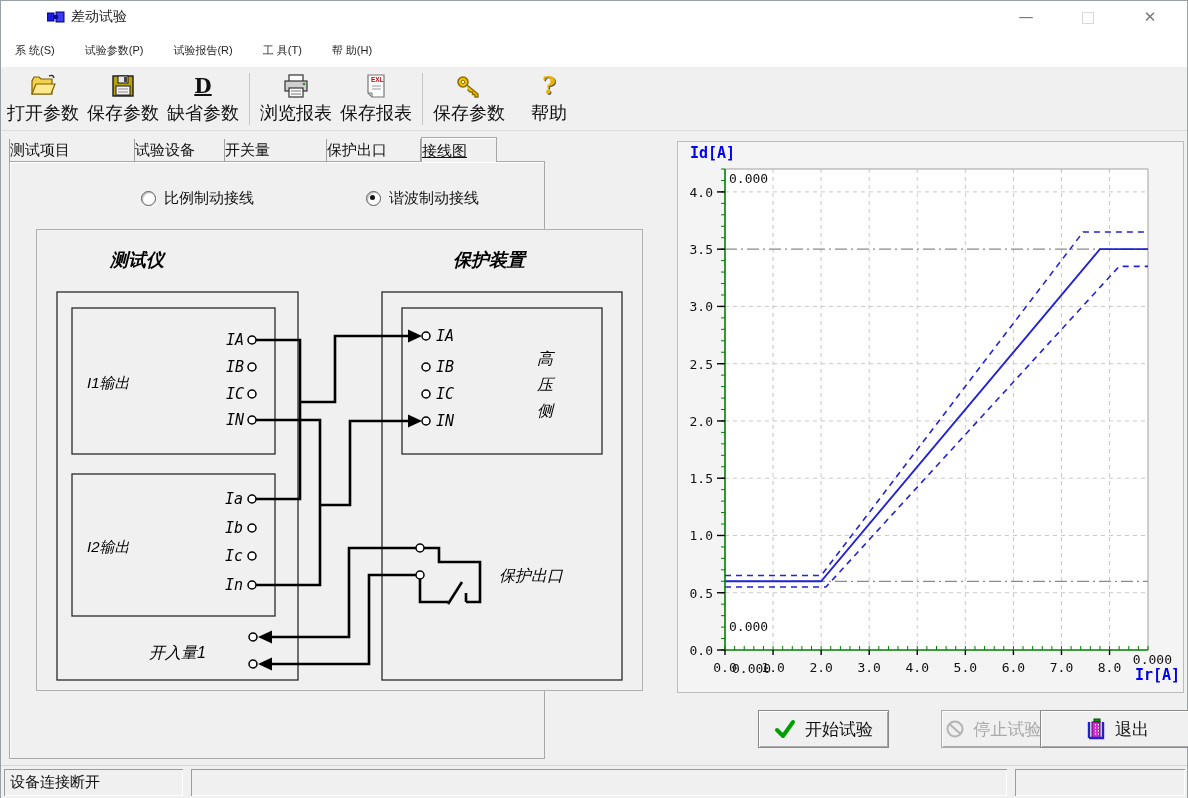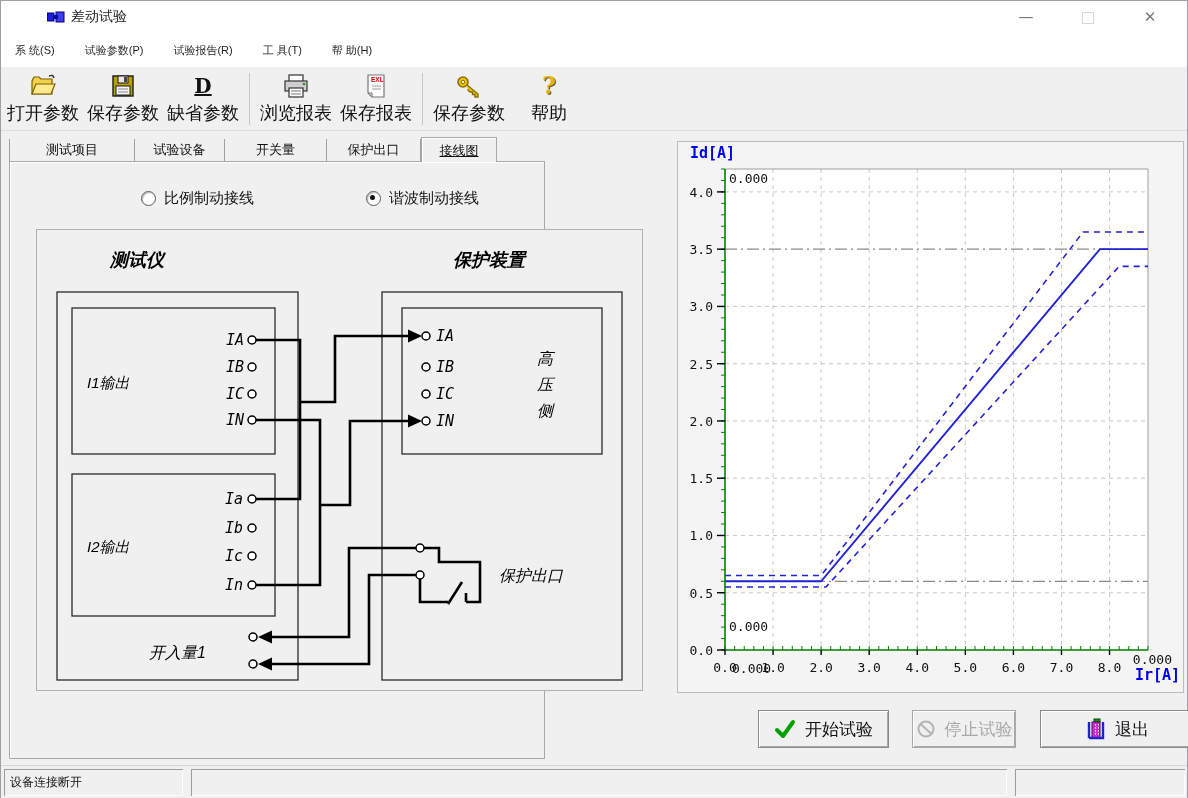--- a/index.html
+++ b/index.html
@@ -27,21 +27,21 @@
   .tb-btn{display:flex;flex-direction:column;align-items:center;justify-content:flex-start;padding:1px 4px;min-width:72px;}
   .tb-btn .ico{width:28px;height:28px;display:flex;align-items:center;justify-content:center;}
   .tb-btn .lbl{font-size:18px;color:#111;margin-top:1px;white-space:nowrap;}
   .tb-sep{width:1px;height:52px;background:#c6c6c6;margin:2px 6px 0 6px;}
   .d-glyph{font-family:"DejaVu Serif","Liberation Serif",serif;font-weight:bold;font-size:20px;text-decoration:underline;color:#111;line-height:26px;}
   .q-glyph{font-family:"DejaVu Serif",serif;font-weight:bold;font-size:24px;color:#e8b400;text-shadow:1px 1px 0 #555;line-height:26px;}
 
   
   .tabctl{position:absolute;left:8px;top:138px;width:662px;height:620px;}
   .tabrow{position:absolute;left:0;top:0;height:23px;display:flex;z-index:3;}
-  .tab{height:22px;line-height:22px;text-align:center;font-size:13px;color:#111;background:#f0f0f0;border-right:1px solid #9f9f9f;box-sizing:border-box;}
+  .tab{height:22px;line-height:22px;font-size:15px;color:#111;background:#f0f0f0;border-right:1px solid #9f9f9f;box-sizing:border-box;}
   .tab:first-child{border-left:1px solid #9f9f9f;}
   .tab.selected{height:25px;margin-top:-2px;line-height:25px;background:#f0f0f0;border:1px solid #a8a8a8;border-bottom:none;box-shadow:inset 1px 1px 0 #ffffff;position:relative;z-index:4;text-decoration:underline;}
   .tabpage{position:absolute;left:0;top:22px;width:536px;height:598px;background:#f0f0f0;border:1px solid #a8a8a8;box-shadow:inset 1px 1px 0 #ffffff;box-sizing:border-box;}
 
   
   .radio-item{position:absolute;top:27px;display:flex;align-items:center;gap:8px;}
   .radio-circle{width:13px;height:13px;border-radius:50%;background:#fff;border:1px solid #5a5a5a;box-shadow:inset 1px 1px 1px #b9b9b9;position:relative;}
   .radio-circle.checked::after{content:"";position:absolute;left:3px;top:3px;width:5px;height:5px;border-radius:50%;background:#111;}
   .radio-label{font-size:15px;color:#111;}
 
@@ -53,21 +53,21 @@
 
   
   .chart-panel{position:absolute;left:676px;top:140px;width:507px;height:552px;background:#f4f4f4;border:1px solid #bcbcbc;box-sizing:border-box;}
 
   
   .action-btn{position:absolute;top:709px;height:38px;background:#f0f0f0;border:1px solid #8a8a8a;box-shadow:inset 1px 1px 0 #ffffff, inset -1px -1px 0 #a8a8a8;display:flex;align-items:center;justify-content:center;gap:9px;font-size:17px;color:#111;box-sizing:border-box;font-family:Liberation Mono, monospace;}
   .action-btn.disabled{color:#a8a8a8;border-color:#aaaaaa;}
 
   
   .statusbar{position:absolute;left:0;right:0;top:764px;height:34px;background:#f0f0f0;border-top:1px solid #d5d5d5;}
-  .status-panel{position:absolute;top:3px;height:27px;background:#f0f0f0;box-shadow:inset 1px 1px 0 #9c9c9c, inset -1px -1px 0 #ffffff;display:flex;align-items:center;padding-left:6px;box-sizing:border-box;font-size:12px;color:#111;}
+  .status-panel{position:absolute;top:3px;height:27px;background:#f0f0f0;box-shadow:inset 1px 1px 0 #9c9c9c, inset -1px -1px 0 #ffffff;display:flex;align-items:center;padding-left:6px;box-sizing:border-box;font-size:15px;color:#111;}
 </style>
 </head>
 <body>
 
 <div class="window">
 
   <div class="titlebar">
     <svg class="app-icon" viewBox="0 0 18 16">
       <rect x="0" y="4" width="7" height="8" fill="#1a1ae0" stroke="#00007a"></rect>
       <rect x="9" y="3" width="8" height="10" fill="#3a3af0" stroke="#00007a"></rect>
@@ -432,21 +432,21 @@
         <text x="494" y="522" font-family="&quot;DejaVu Sans Mono&quot;,&quot;Liberation Mono&quot;,monospace" font-size="13" fill="#111" text-anchor="end">0.000</text>
       </svg>
   </div>
 
   <div class="action-btn" style="left:757px;width:131px">
     <svg width="22" height="20" viewBox="0 0 22 20">
       <path d="M3 11 L9 17 L19 3" fill="none" stroke="#00a000" stroke-width="4" stroke-linecap="round" stroke-linejoin="round"></path>
     </svg>
     <span>开始试验</span>
   </div>
-  <div class="action-btn disabled" style="left:911px;width:104px">
+  <div class="action-btn disabled" style="left:940px;width:104px">
     <svg width="20" height="20" viewBox="0 0 20 20">
       <circle cx="10" cy="10" r="7.5" fill="none" stroke="#b4b4b4" stroke-width="2"></circle>
       <line x1="5" y1="5.5" x2="15" y2="14.5" stroke="#b4b4b4" stroke-width="2"></line>
     </svg>
     <span>停止试验</span>
   </div>
   <div class="action-btn" style="left:1039px;width:155px">
     <svg width="20" height="22" viewBox="0 0 20 22">
       <rect x="8" y="1" width="6" height="3" fill="#00a000" stroke="#004a00"></rect>
       <rect x="6" y="4" width="8" height="16" fill="#cc33cc" stroke="#5a005a"></rect>

